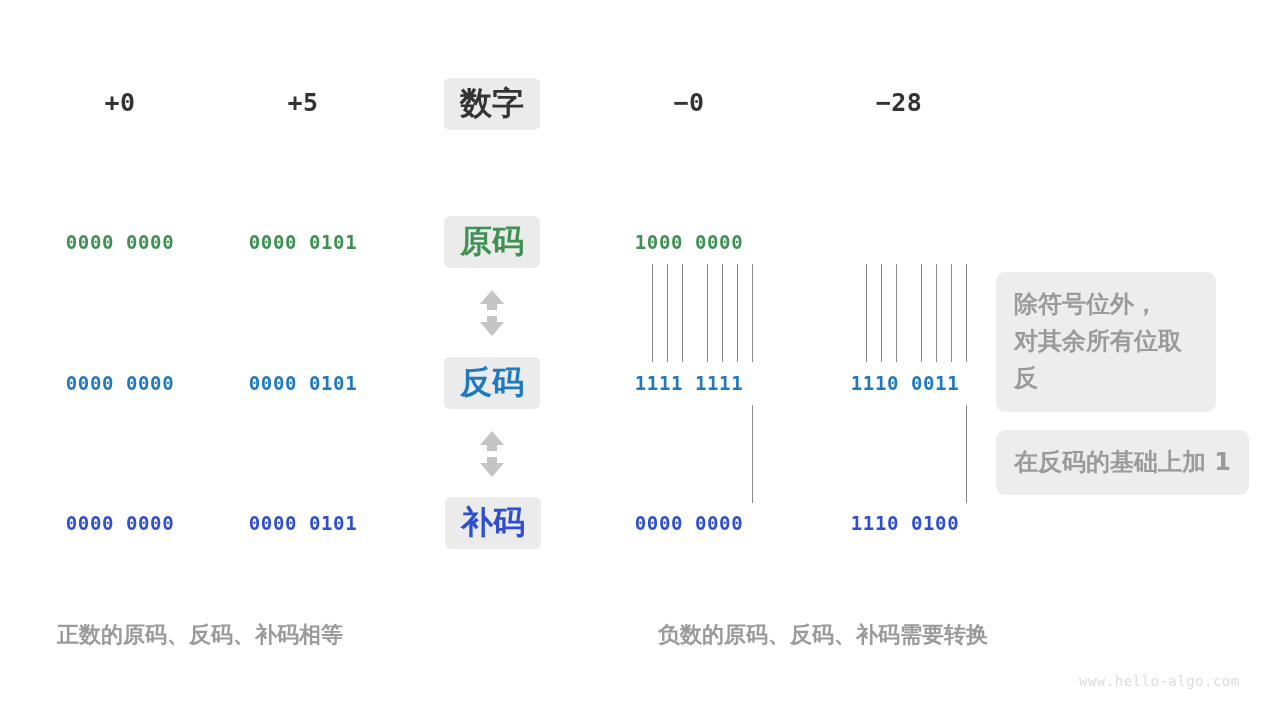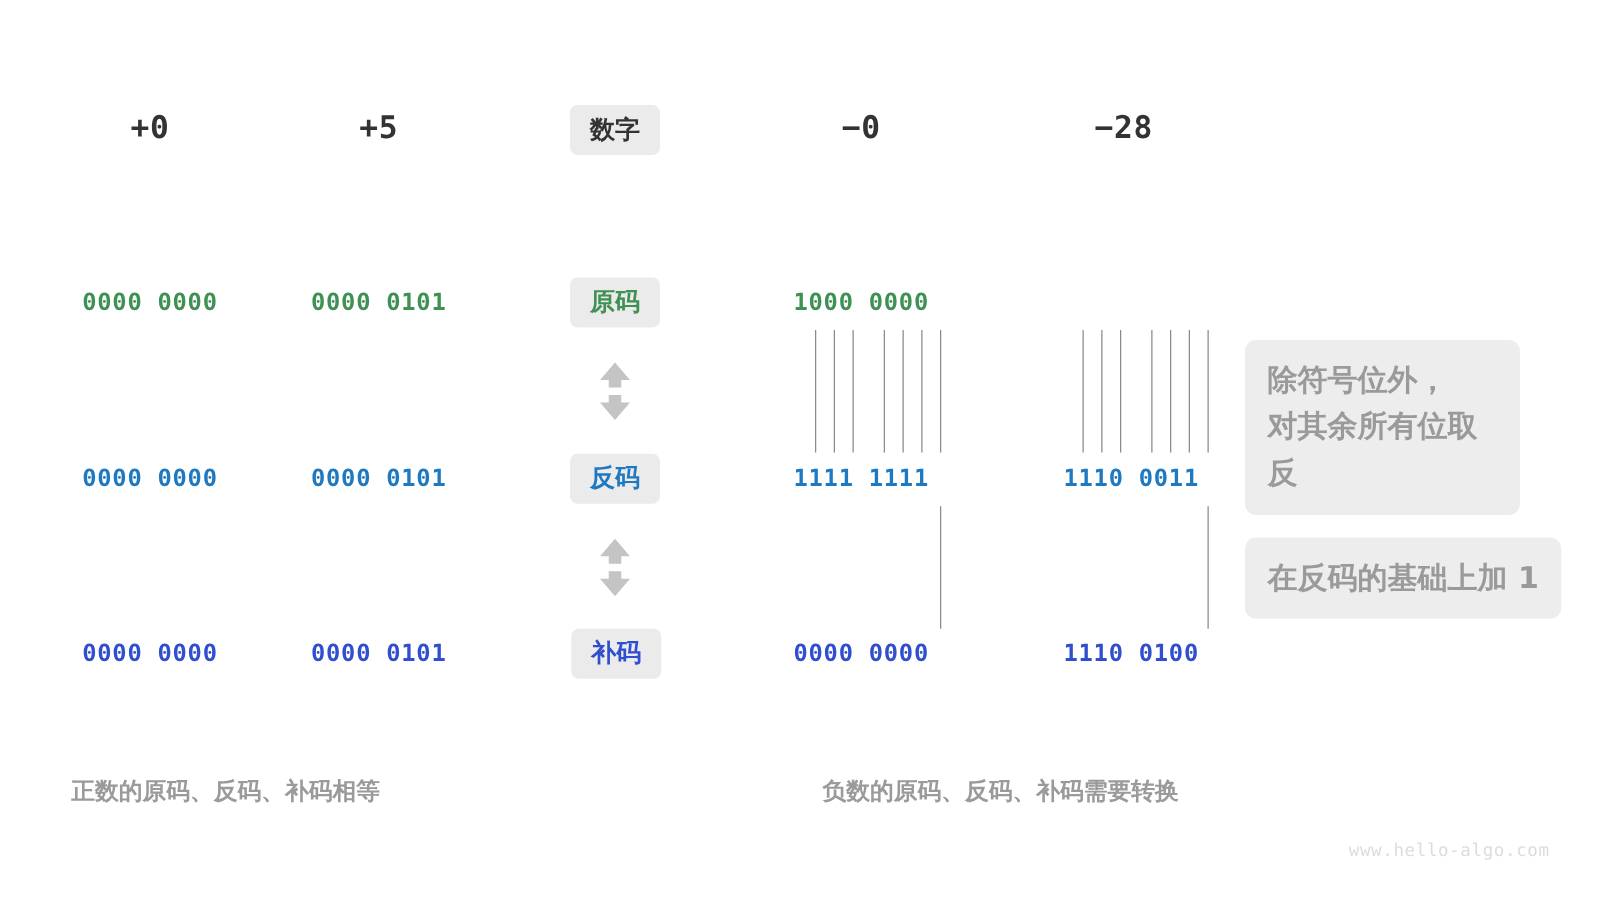--- a/index.html
+++ b/index.html
@@ -46,21 +46,21 @@
   .bits.indigo { color: #2f4fd0; }
 
   
   .pill {
     position: absolute;
     transform: translate(-50%, -50%);
     background: #ebebeb;
     border-radius: 6px;
     padding: 9px 16px 11px 16px;
     font-family: "DejaVu Sans", sans-serif;
-    font-size: 20px;
+    font-size: 32px;
     font-weight: bold;
     line-height: 1;
     white-space: nowrap;
   }
   .pill.dark   { color: #333333; }
   .pill.green  { color: #3f9153; }
   .pill.blue   { color: #1f79c0; }
   .pill.indigo { color: #2f4fd0; }
 
   
@@ -75,21 +75,21 @@
     font-weight: bold;
     line-height: 1.55;
     white-space: pre-line;
   }
 
   
   .caption {
     position: absolute;
     color: #9a9a9a;
     font-family: "DejaVu Sans", sans-serif;
-    font-size: 19px;
+    font-size: 22px;
     font-weight: bold;
     white-space: nowrap;
   }
 
   
   .watermark {
     position: absolute;
     color: #dcdcdc;
     font-family: "DejaVu Sans Mono", monospace;
     font-size: 14px;

